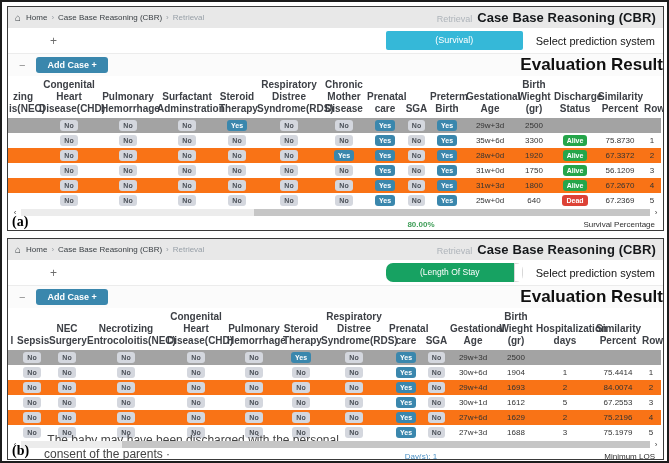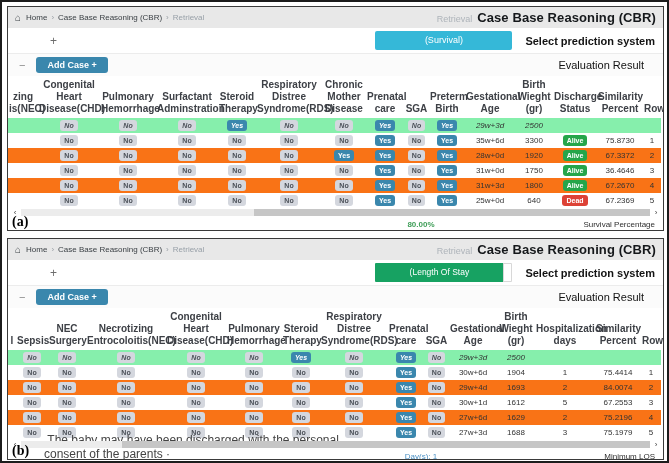--- a/index.html
+++ b/index.html
@@ -27,39 +27,39 @@
   .page-title { font-size:13px; font-weight:bold; color:#15181b; letter-spacing:0.1px; }
 
   
   .selrow { height:26px; background:#fff; display:flex; align-items:center;
     border-bottom:1px solid #ececec; }
   .plus { color:#6d6d6d; font-size:12px; margin-left:42px; line-height:1; }
   .selspace { flex:1; }
   .sysbtn { width:137px; height:19px; border:none; border-radius:2px; color:#fff;
     font-size:9px; font-family:"Liberation Sans",sans-serif; text-align:center; line-height:19px; }
   .sysbtn.cyan { background:#35b8d8; }
-  .losbtn { width:137px; height:19px; border-radius:1px; overflow:hidden; display:flex; }
+  .losbtn { width:137px; height:19px; border-radius:7px; overflow:hidden; display:flex; }
   .los-green { flex:1; background:#17a262; color:#fff; font-size:8.5px; text-align:center; line-height:19px; }
   .los-white { width:9px; background:#fff; border:1px solid #d8d8d8; }
-  .sellabel { font-size:11px; font-weight:bold; color:#141414; margin:0 8px 0 13px; }
+  .sellabel { font-size:11px; font-weight:normal; color:#141414; margin:0 8px 0 13px; }
 
   
   .toolrow { height:22px; background:#fbfbfb; display:flex; align-items:center; }
   .minus { color:#8a8a8a; font-size:11px; margin-left:11px; }
   .addcase { background:#3a87ad; color:#fff; border:none; border-radius:3px;
     font-size:9px; font-weight:bold; font-family:"Liberation Sans",sans-serif;
     padding:3px 11px; margin-left:11px; }
-  .evaltitle { margin-left:auto; margin-right:19px; font-size:11px; font-weight:normal; color:#111; }
+  .evaltitle { margin-left:auto; margin-right:0; font-size:17px; font-weight:bold; color:#111; }
 
   
   table.evt { border-collapse:collapse; table-layout:fixed; width:653px; background:#fff; }
   table.evt th { font-size:10px; font-weight:bold; color:#3d4046; text-align:center;
     vertical-align:bottom; padding:3px 1px 3px 1px; line-height:1.2; height:34px; }
   table.evt td { font-size:8px; color:#333; text-align:center; padding:0 1px; height:15px; }
-  tr.query-row td { background:#86efac;font-style:italic; }
+  tr.query-row td { background:#a3a3a3; }
   tr.even td { background:#f97316; }
   .badge { display:inline-block; min-width:15px; padding:1px 4px; border-radius:3px;
     font-size:7px; font-weight:bold; line-height:1.4; }
   .badge-no   { background:#d4d7de; color:#4a4f57; }
   .badge-yes  { background:#3a87ad; color:#fff; }
   .badge-alive{ background:#25a54a; color:#fff; }
   .badge-dead { background:#dd4236; color:#fff; }
 
   
   .hscroll { height:9px; display:flex; align-items:center; padding:0 3px; }
@@ -208,21 +208,21 @@
             <td><span class="badge badge-no">No</span></td>
             <td><span class="badge badge-no">No</span></td>
             <td><span class="badge badge-no">No</span></td>
             <td><span class="badge badge-no">No</span></td>
             <td><span class="badge badge-yes">Yes</span></td>
             <td><span class="badge badge-no">No</span></td>
             <td><span class="badge badge-yes">Yes</span></td>
             <td>31w+0d</td>
             <td>1750</td>
             <td><span class="badge badge-alive">Alive</span></td>
-            <td>36.4646</td>
+            <td>56.1209</td>
             <td>3</td>
           </tr>
           <tr class="even">
             <td></td>
             <td><span class="badge badge-no">No</span></td>
             <td><span class="badge badge-no">No</span></td>
             <td><span class="badge badge-no">No</span></td>
             <td><span class="badge badge-no">No</span></td>
             <td><span class="badge badge-no">No</span></td>
             <td><span class="badge badge-no">No</span></td>

